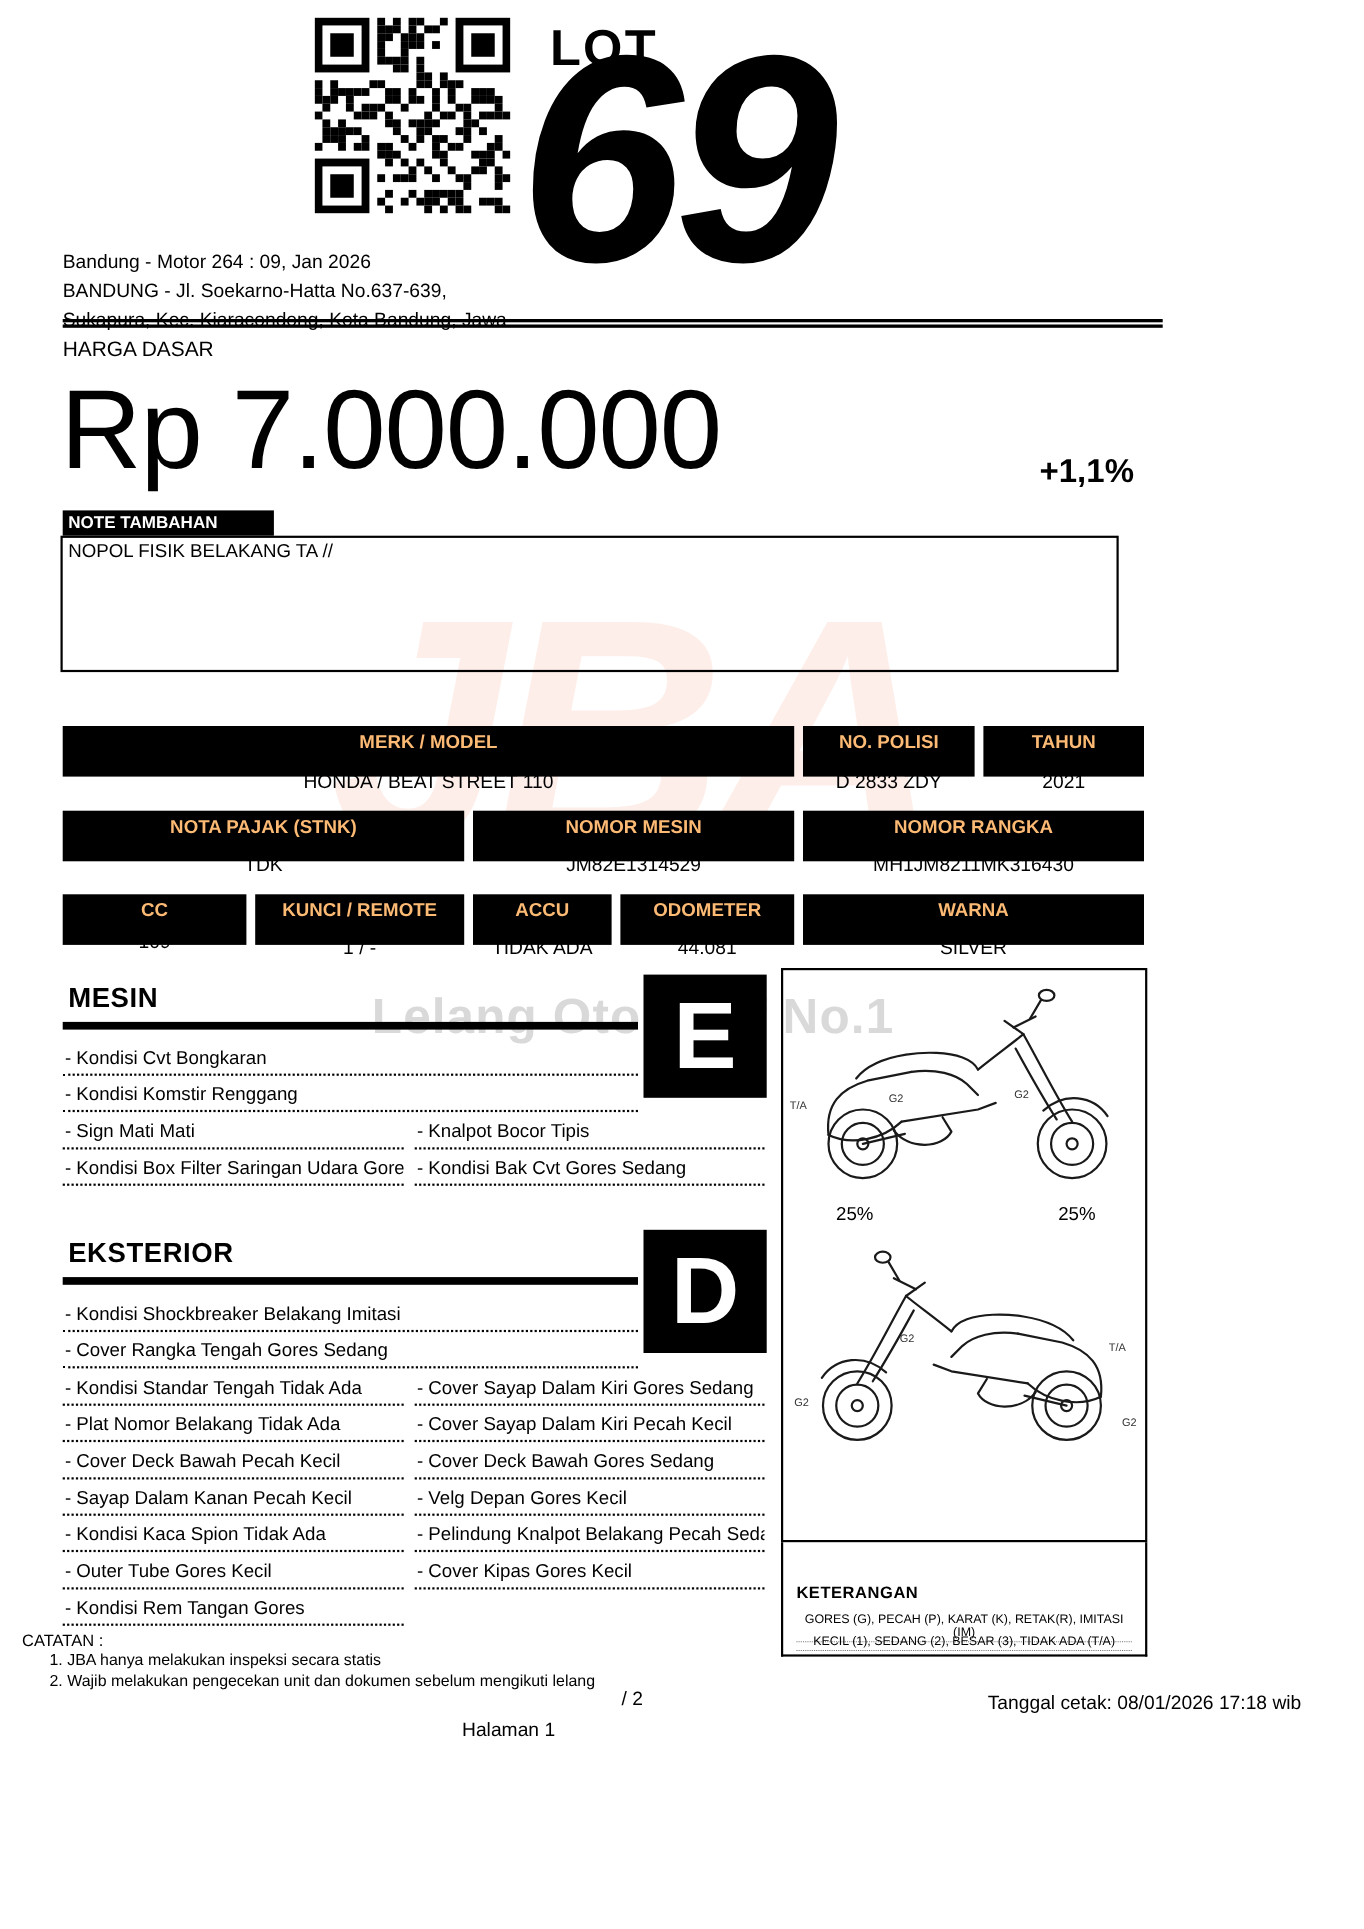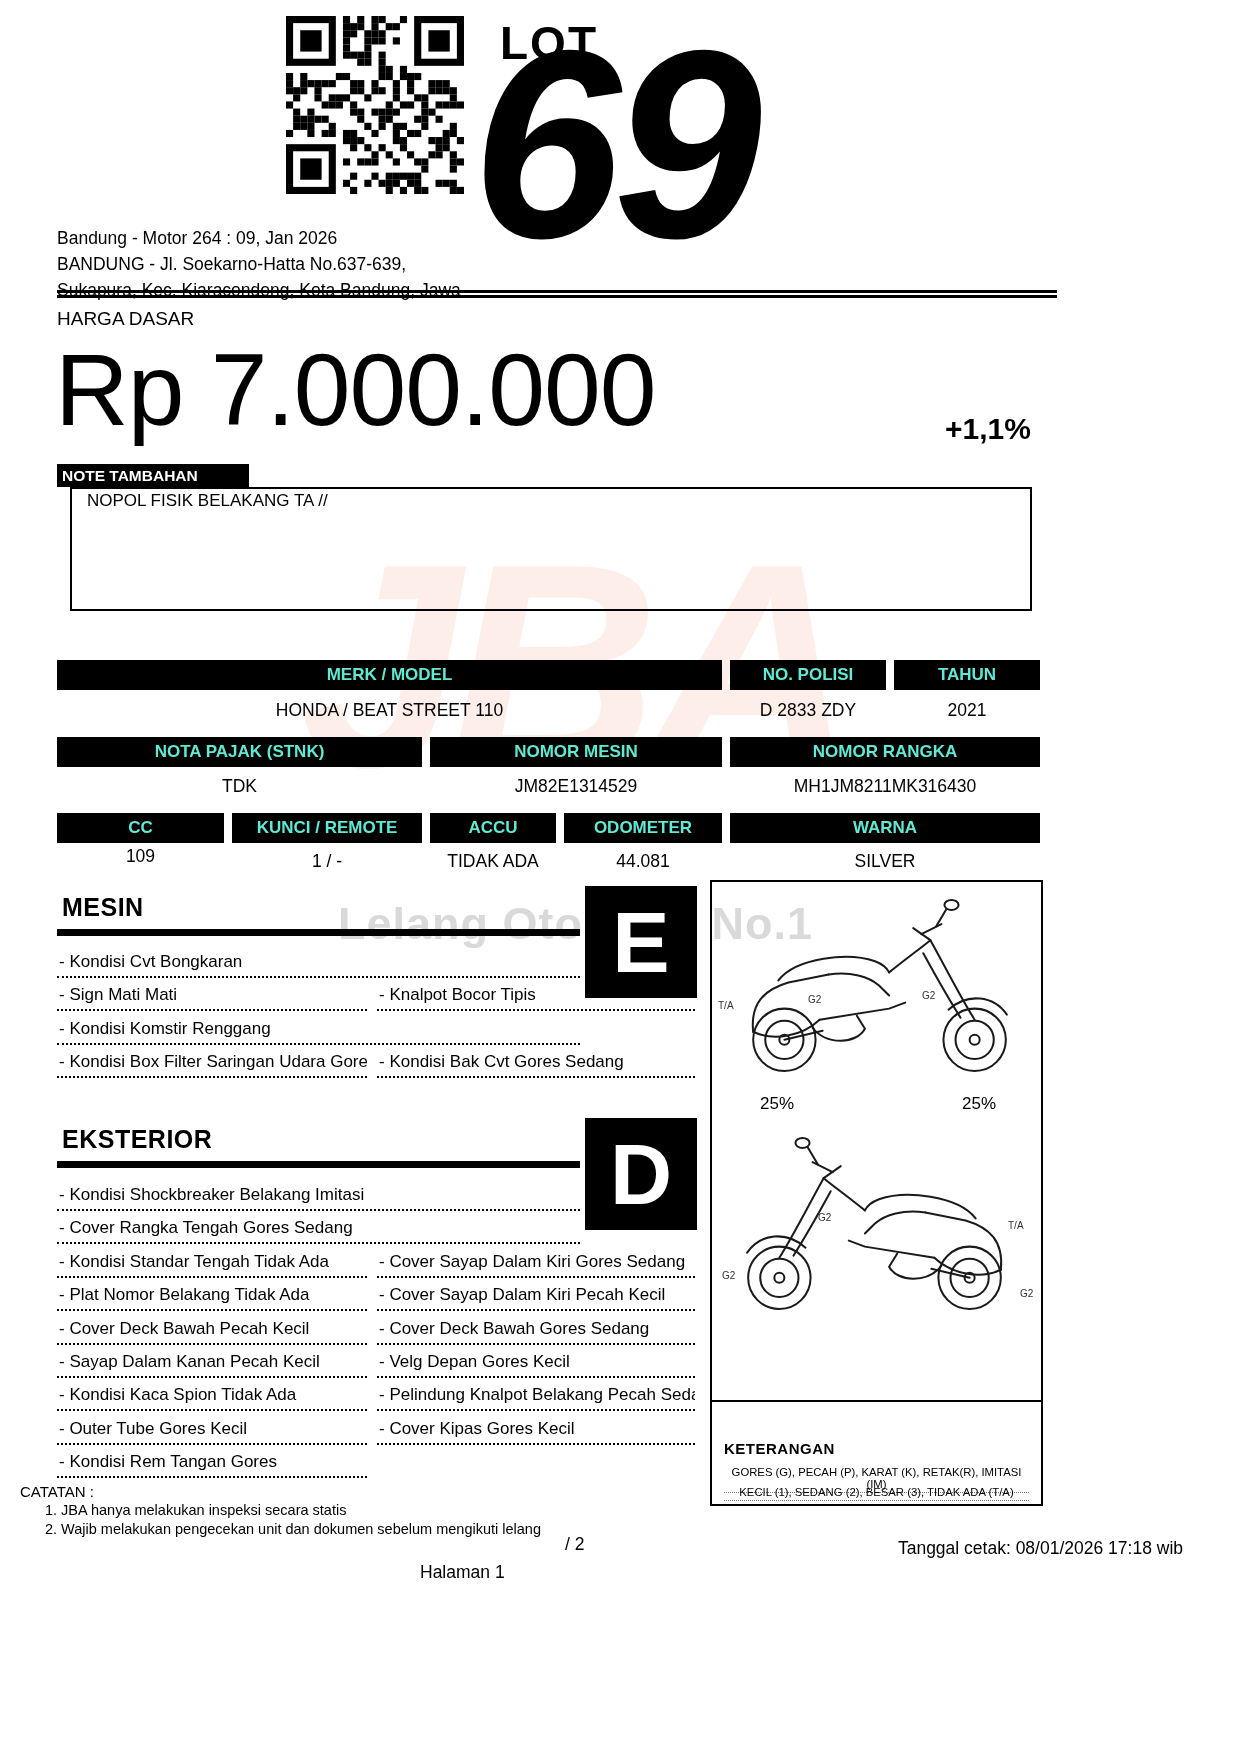--- a/index.html
+++ b/index.html
@@ -22,24 +22,24 @@
 
   .double-rule { position:absolute; left:57px; top:290px; width:1000px; height:8px;
                  border-top:3px solid #000; border-bottom:3px solid #000; }
 
   .harga-label { position:absolute; left:57px; top:308px; font-size:19px; }
   .harga-amount { position:absolute; left:55px; top:340px; font-size:102px; line-height:100px; letter-spacing:-1px; }
   .harga-change { position:absolute; left:945px; top:412px; font-size:30px; font-weight:bold; }
 
   .note-label { position:absolute; left:57px; top:464px; width:192px; height:23px; background:#000; color:#fff;
                 font-size:15.5px; font-weight:bold; line-height:23px; padding-left:5px; }
-  .note-box { position:absolute; left:70px; top:487px; width:962px; height:124px; border:2px solid #000;
-              font-size:17px; padding:2px 15px; }
-
-  .bar { position:absolute; height:30px; background:#000; color:#5eead4; font-weight:bold;
+  .note-box { position:absolute; left:55px; top:487px; width:962px; height:124px; border:2px solid #000;
+              font-size:17px; padding:2px 5px; }
+
+  .bar { position:absolute; height:46px; background:#000; color:#fdba74; font-weight:bold;
          font-size:17px; text-align:center; line-height:30px; overflow:hidden; }
   .val { position:absolute; height:28px; font-size:17.5px; text-align:center; line-height:28px; }
 
   .sec-title { position:absolute; font-size:25px; font-weight:bold; letter-spacing:0.5px; }
   .sec-underline { position:absolute; left:57px; width:523px; height:7px; background:#000; }
   .grade-box { position:absolute; left:585px; width:112px; height:112px; background:#000; color:#fff;
                display:flex; align-items:center; justify-content:center; font-size:86px; font-weight:bold; }
 
   .rows { position:absolute; left:57px; width:638px; }
   .row { height:33.4px; white-space:nowrap; }
@@ -324,24 +324,24 @@
   <div class="val" style="left:730px;top:847px;width:310px">SILVER</div>
 
   <div class="sec-title" style="left:62px;top:893px">MESIN</div>
   <div class="sec-underline" style="top:929px"></div>
   <div class="grade-box" style="top:886px">E</div>
   <div class="rows" style="top:945px">
     <div class="row">
       <span class="cell full">- Kondisi Cvt Bongkaran</span>
     </div>
     <div class="row">
+      <span class="cell full">- Kondisi Komstir Renggang</span>
+    </div>
+    <div class="row">
       <span class="cell left">- Sign Mati Mati</span><span class="cell right">- Knalpot Bocor Tipis</span>
-    </div>
-    <div class="row">
-      <span class="cell full">- Kondisi Komstir Renggang</span>
     </div>
     <div class="row">
       <span class="cell left">- Kondisi Box Filter Saringan Udara Gores</span><span class="cell right">- Kondisi Bak Cvt Gores Sedang</span>
     </div>
   </div>
 
   <div class="sec-title" style="left:62px;top:1125px">EKSTERIOR</div>
   <div class="sec-underline" style="top:1161px"></div>
   <div class="grade-box" style="top:1118px">D</div>
   <div class="rows" style="top:1178px">

